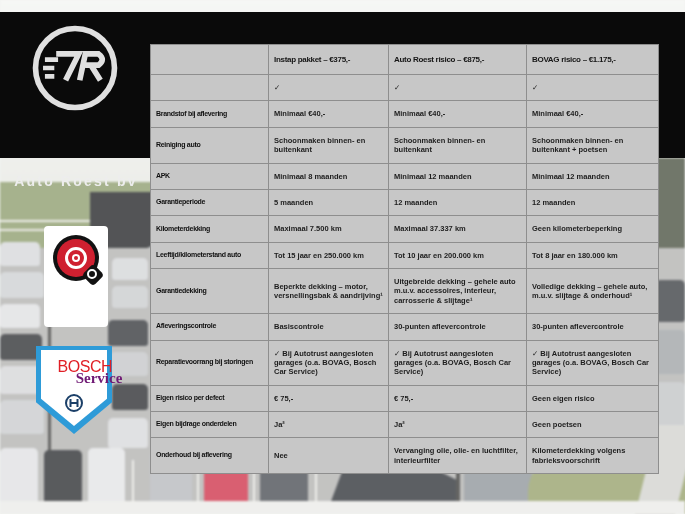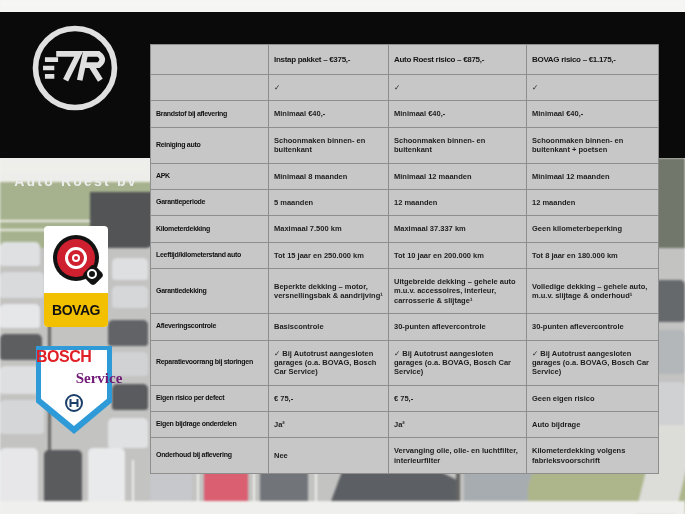--- a/index.html
+++ b/index.html
@@ -54,21 +54,21 @@
   .bv-cdot::after{content:"";position:absolute;left:2px;top:2px;width:4px;height:4px;border-radius:50%;background:#cf2030;}
   .bv-handle{left:41px;top:41px;width:16px;height:16px;background:#121212;border-radius:4px;transform:rotate(45deg);}
   .bv-hdot{left:43px;top:43px;width:10px;height:10px;border-radius:50%;border:2.5px solid #fff;box-sizing:border-box;}
   .bv-band{left:0;right:0;bottom:0;height:34px;background:#f3c000;border-radius:0 0 4px 4px;display:flex;align-items:center;justify-content:center;font-weight:bold;font-size:14px;letter-spacing:-0.5px;color:#111;}
 
   
   .bosch{position:absolute;left:36px;top:346px;width:76px;height:88px;z-index:6;}
   .bosch div{position:absolute;}
   .bs-outer{inset:0;background:#2e9bd8;clip-path:polygon(0 0,100% 0,100% 64%,50% 100%,0 64%);}
   .bs-inner{left:5px;top:4px;width:66px;height:76px;background:#fff;clip-path:polygon(0 0,100% 0,100% 64%,50% 100%,0 64%);}
-  .bs-t1{top:2px;width:100%;text-align:left;color:#e01f26;font-weight:bold;font-size:16px;letter-spacing:-0.5px;}
+  .bs-t1{top:12px;width:100%;text-align:right;color:#e01f26;font-weight:normal;font-size:16px;letter-spacing:-0.5px;}
   .bs-t2{top:24px;width:100%;text-align:center;color:#701a75;font-weight:bold;font-size:15px;font-family:"Liberation Serif","DejaVu Serif",serif;margin-left:25px;}
   .bs-em{left:28px;top:47px;width:20px;height:20px;}
 </style>
 </head>
 <body>
 
 <div class="stage">
 
   <div class="photo">
     <div class="sky"></div>
@@ -208,40 +208,39 @@
     <tr>
           <td class="lbl">Eigen risico per defect</td>
           <td>€ 75,-</td>
           <td>€ 75,-</td>
           <td>Geen eigen risico</td>
         </tr>
     <tr>
           <td class="lbl">Eigen bijdrage onderdelen</td>
           <td>Ja²</td>
           <td>Ja²</td>
-          <td>Auto bijdrage</td>
+          <td>Geen poetsen</td>
         </tr>
     <tr>
           <td class="lbl">Onderhoud bij aflevering</td>
           <td>Nee</td>
           <td>Vervanging olie, olie- en luchtfilter, interieurfilter</td>
           <td>Kilometerdekking volgens fabrieksvoorschrift</td>
         </tr>
   </tbody>
     </table>
 
 
   <div class="bovag">
     <div class="bv-ring"></div>
     <div class="bv-red"></div>
     <div class="bv-wring"></div>
     <div class="bv-cdot"></div>
     <div class="bv-handle"></div>
     <div class="bv-hdot"></div>
-    <div class="bv-band">BOVAG</div>
   </div>
 
   <div class="bosch">
     <div class="bs-outer"></div>
     <div class="bs-inner"></div>
     <div class="bs-t1">BOSCH</div>
     <div class="bs-t2">Service</div>
     <svg class="bs-em" style="position:absolute;" width="20" height="20" viewBox="0 0 20 20">
       <circle cx="10" cy="10" r="8" fill="none" stroke="#1b3f68" stroke-width="2"></circle>
       <path d="M6.5,6 v8 M13.5,6 v8 M6.5,10 h7" stroke="#1b3f68" stroke-width="2" fill="none"></path>

